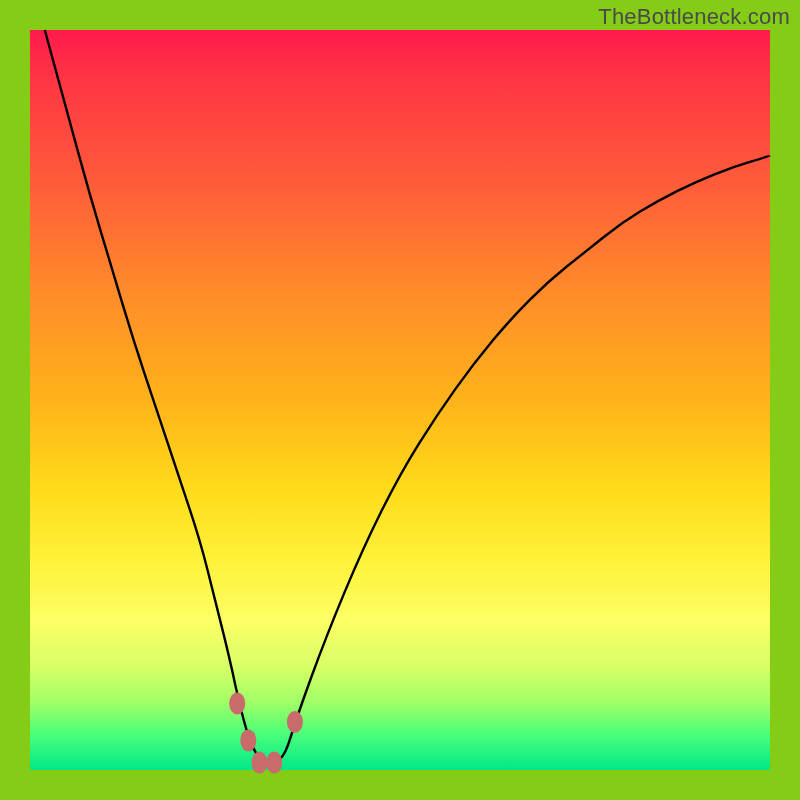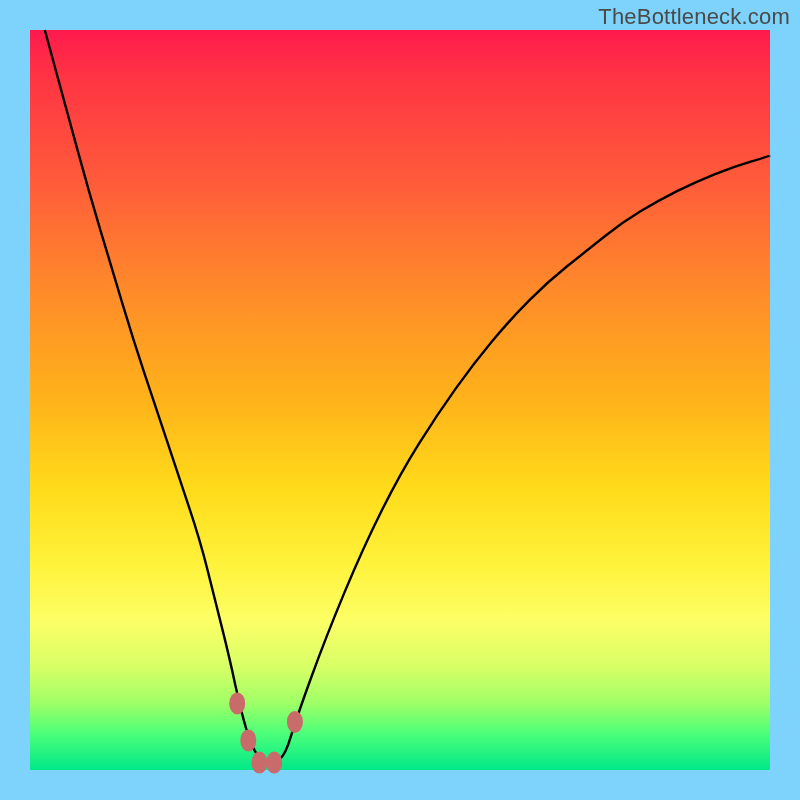--- a/index.html
+++ b/index.html
@@ -9,21 +9,21 @@
     height: 800px;
     background: #000;
     font-family: Arial, Helvetica, sans-serif;
   }
   .frame {
     position: absolute;
     left: 0;
     top: 0;
     width: 800px;
     height: 800px;
-    background: #7dd3fc;
+    background: #84cc16;
   }
   .plot {
     position: absolute;
     left: 30px;
     top: 30px;
     width: 740px;
     height: 740px;
     
     background: linear-gradient(to bottom,
       #ff1a4d 0%,

